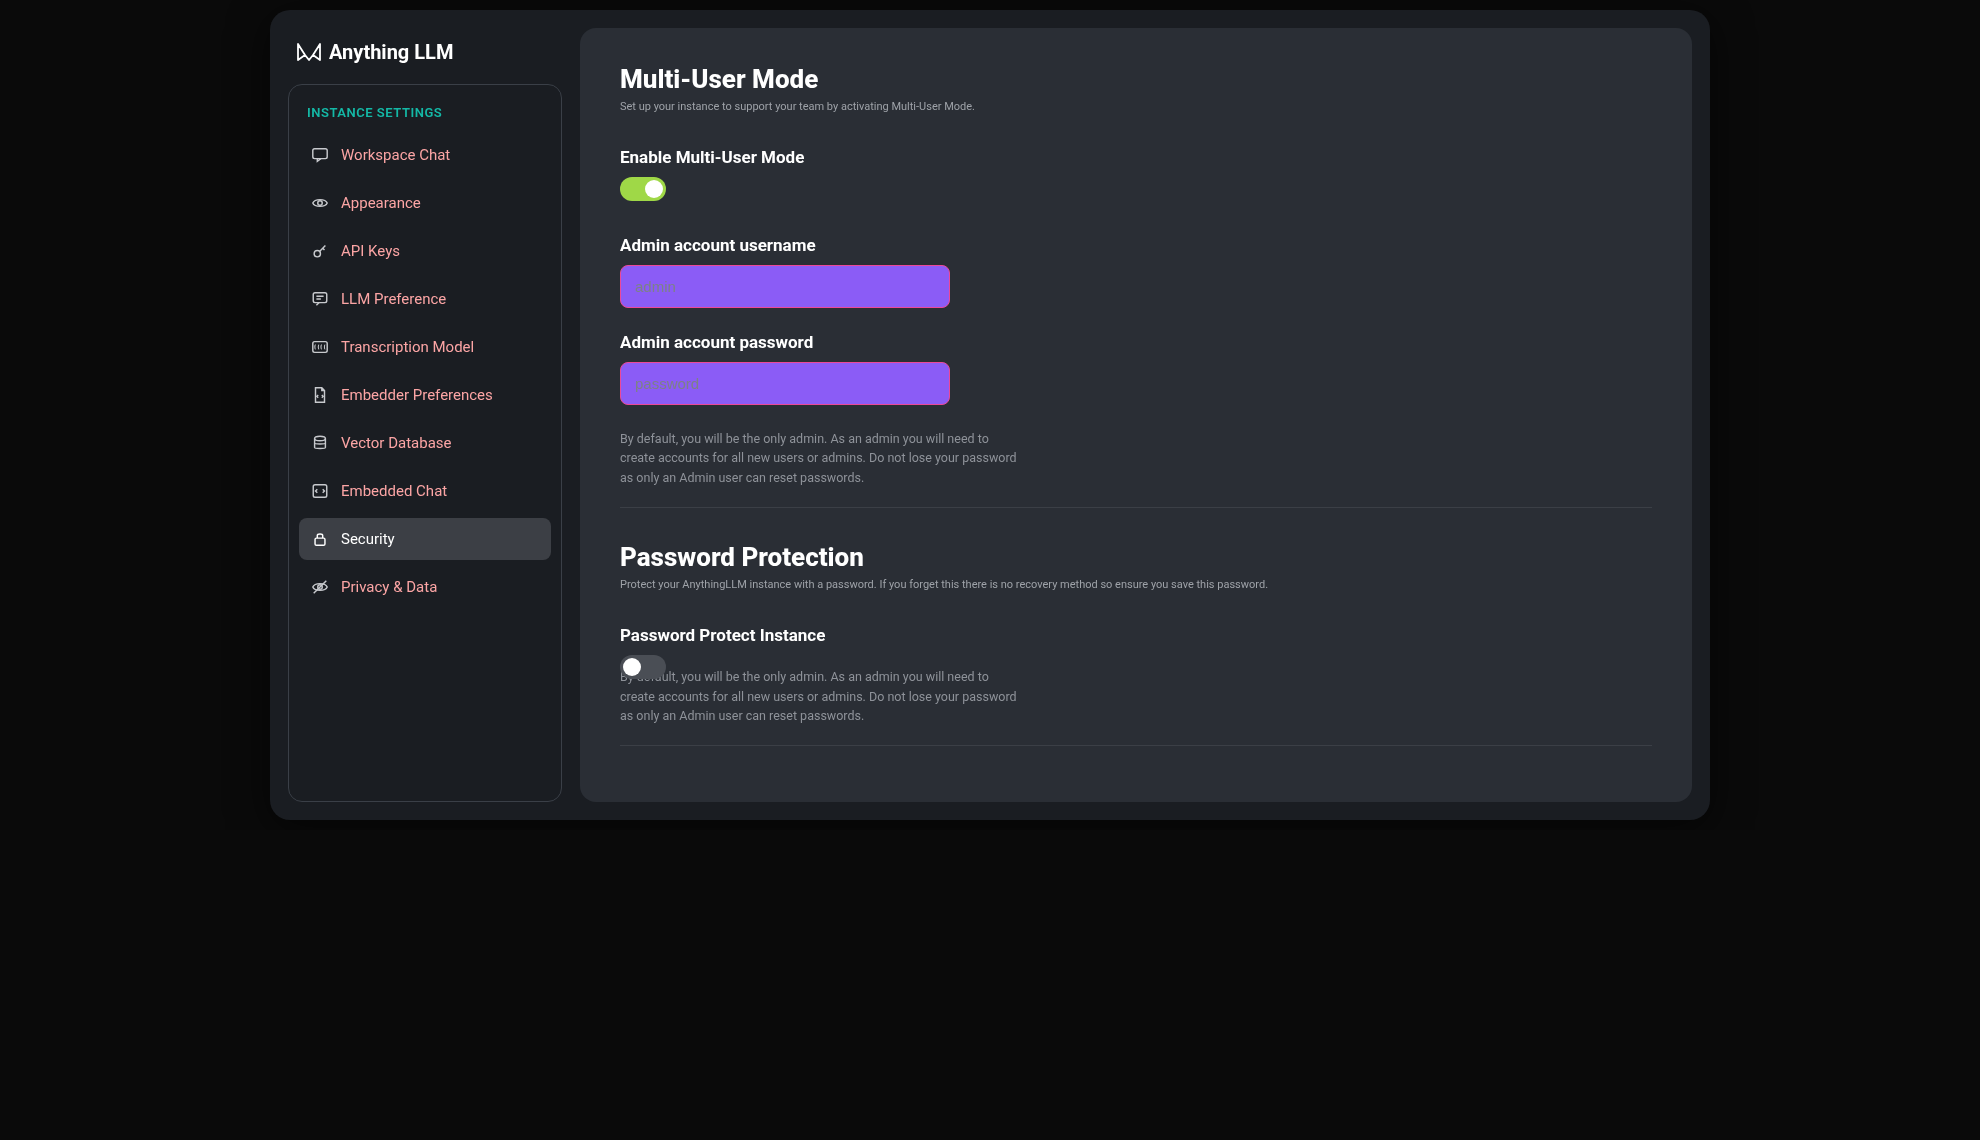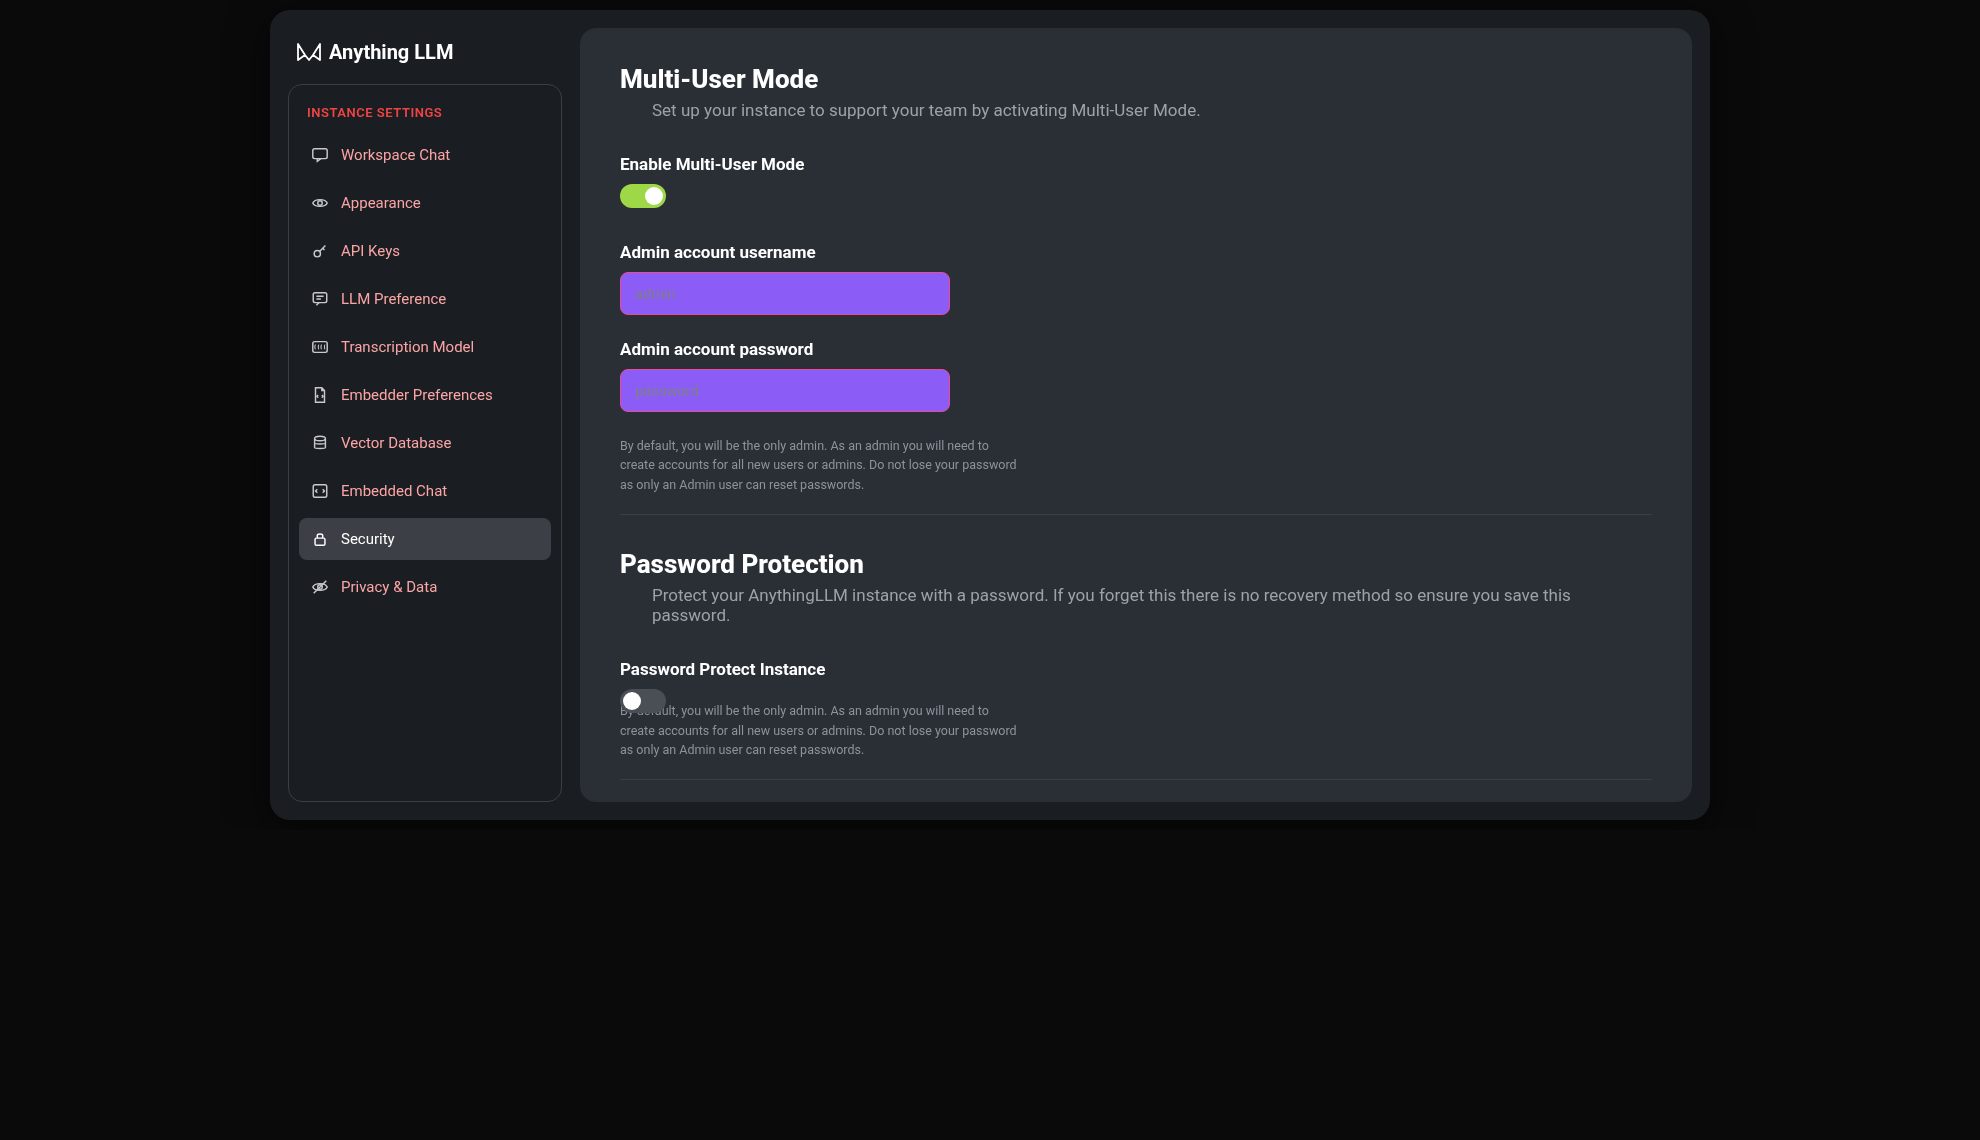--- a/index.html
+++ b/index.html
@@ -48,21 +48,21 @@
 .nav-panel {
   flex:1;
   border:1px solid #3a3f47;
   border-radius:14px;
   padding:16px 10px;
   overflow:hidden;
 }
 .nav-heading {
   font-size:13px;
   letter-spacing:.04em;
-  color:#ef4444;
+  color:#14b8a6;
   font-weight:600;
   padding:4px 8px 14px 8px;
 }
 .nav-item {
   display:flex;
   align-items:center;
   gap:12px;
   padding:12px 12px;
   border-radius:8px;
   color:#fca5a5;
@@ -91,24 +91,23 @@
   margin:18px 18px 18px 0;
   padding:36px 40px;
   overflow-y:auto;
 }
 .section-title {
   font-size:26px;
   font-weight:800;
   margin-bottom:6px;
 }
 .section-sub {
-  font-size:17px;
+  font-size:11px;
   color:#9ea2a8;
   margin-bottom:34px;
-  margin-left:32px;
 }
 .field-label {
   font-size:17px;
   font-weight:700;
   margin-bottom:10px;
 }
 .toggle {
   width:46px;
   height:24px;
   border-radius:12px;

